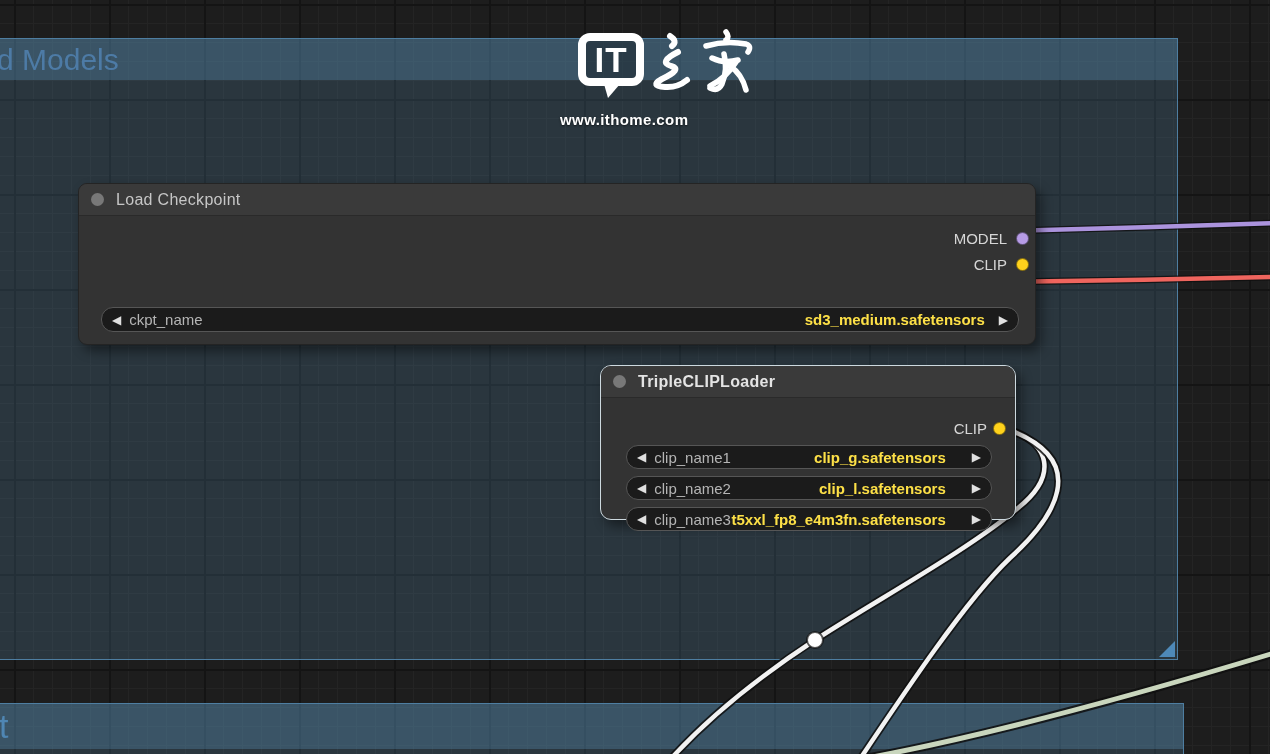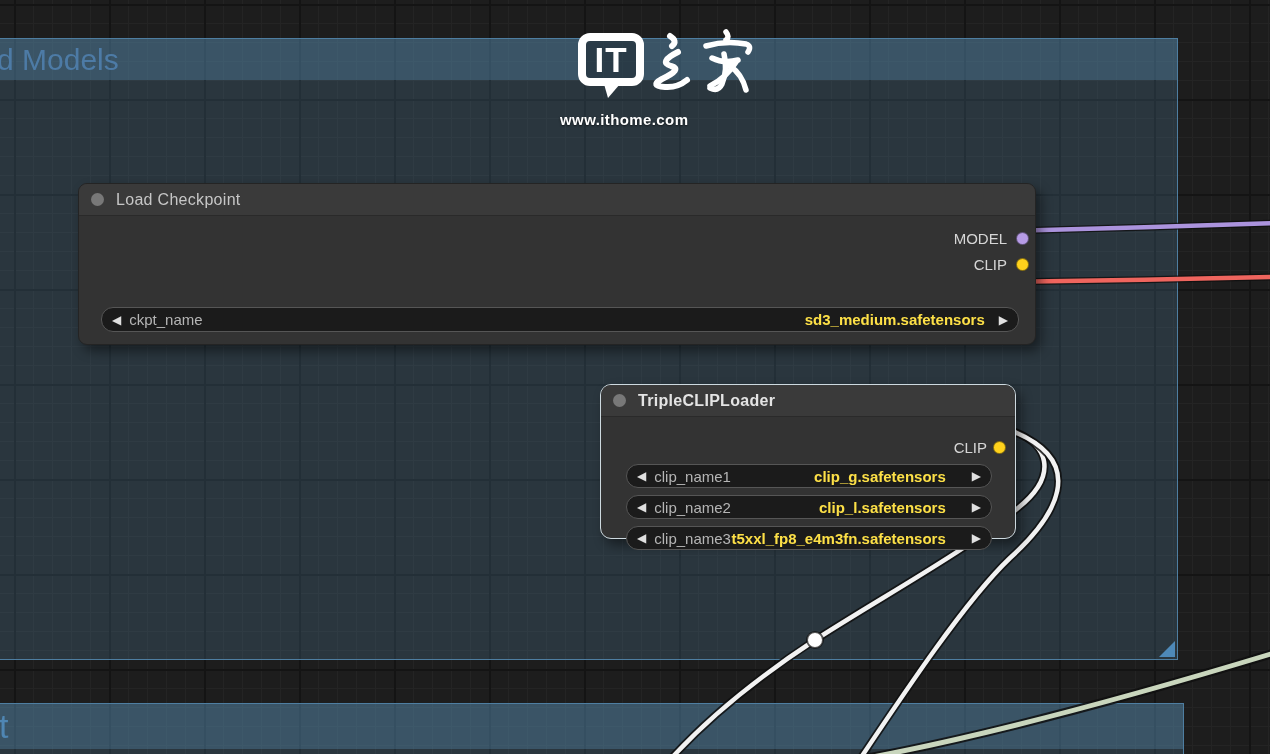--- a/index.html
+++ b/index.html
@@ -183,21 +183,21 @@
       </div>
     </div>
     <div class="widget" style="left:22px; right:16px; top:123px; height:25px;">
       <span class="arrow">◀</span>
       <span class="w-label">ckpt_name</span>
       <span class="w-value">sd3_medium.safetensors</span>
       <span class="arrow">▶</span>
     </div>
   </div>
 
-  <div class="node selected" id="node-triple-clip-loader" style="left:600px; top:384px; width:416px; height:155px; border-radius:11px;">
+  <div class="node selected" id="node-triple-clip-loader" style="left:600px; top:365px; width:416px; height:155px; border-radius:11px;">
     <div class="node-header" style="border-radius:10px 10px 0 0;">
       <div class="collapse-dot"></div>
       <div class="node-title" style="font-weight:bold;">TripleCLIPLoader</div>
     </div>
     <div style="position:absolute; left:0; right:0; top:50px;">
       <div class="output-row">
         <span class="output-label">CLIP</span>
         <span class="port-dot dot-clip" style="right:9px;"></span>
       </div>
     </div>

